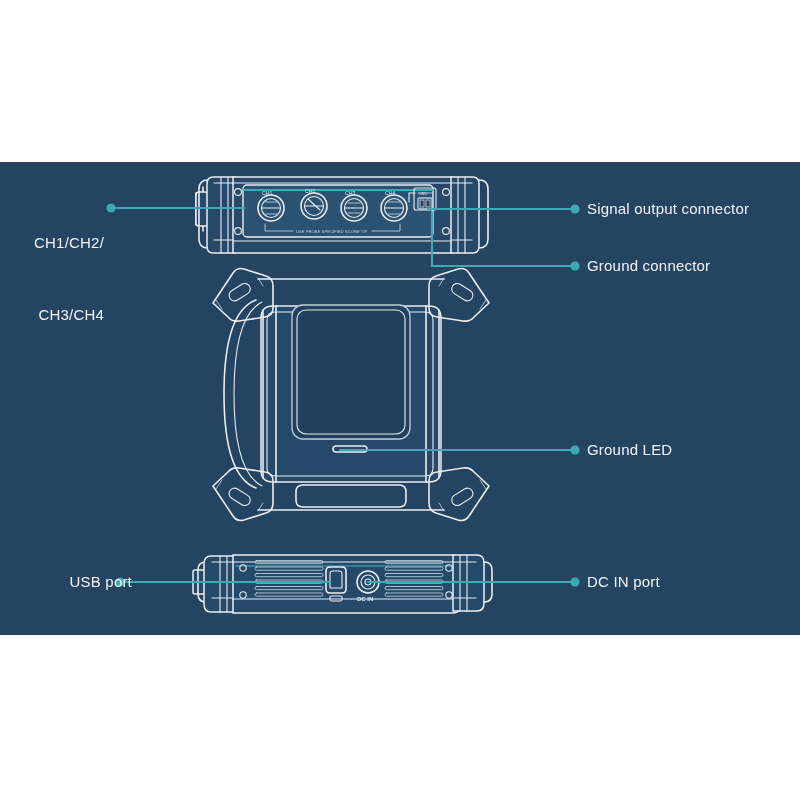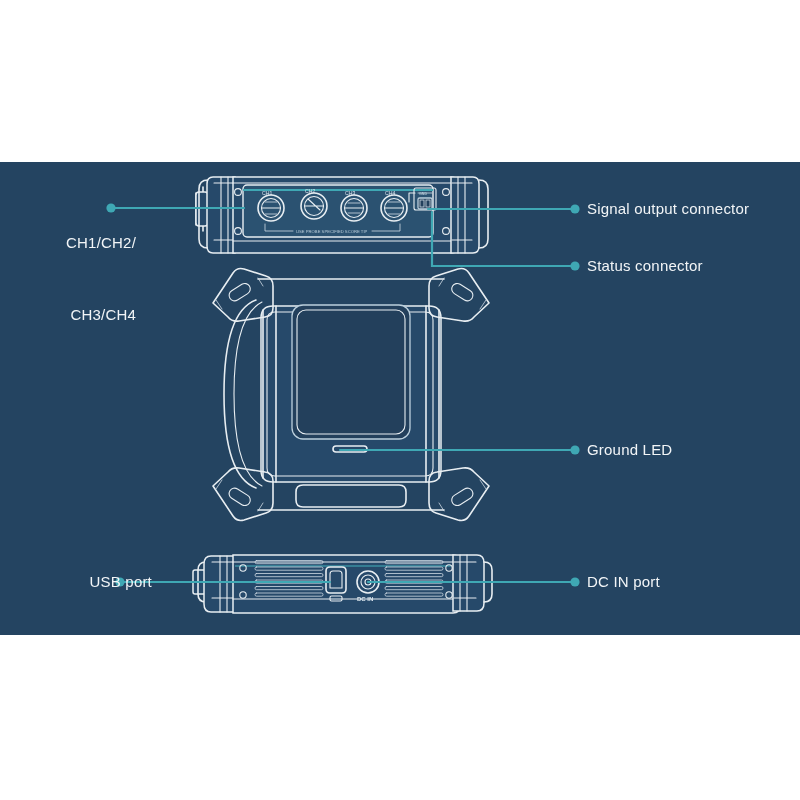--- a/index.html
+++ b/index.html
@@ -38,21 +38,21 @@
   .callout-label {
     position: absolute;
     color: #f2f5f7;
     font-family: "Liberation Sans", sans-serif;
     font-size: 15px;
     line-height: 24px;
     white-space: pre;
     letter-spacing: 0.2px;
   }
   .callout-label.right { text-align: left; }
-  .callout-label.left  { text-align: right; margin-left: 32px; }
+  .callout-label.left  { text-align: right; }
 </style>
 </head>
 <body>
 
 <div id="stage">
 
   <div id="panel"></div>
 
   <svg id="svg-layer" viewBox="0 0 800 800" xmlns="http://www.w3.org/2000/svg">
     <defs>
@@ -283,21 +283,21 @@
     </g>
   </svg>
 
   <div class="callout-label left" style="left:14px; top:183px; width:90px;">
     <div>CH1/CH2/</div>
     <div>CH3/CH4</div>
   </div>
 
   <div class="callout-label right" style="left:587px; top:197px;">Signal output connector</div>
 
-  <div class="callout-label right" style="left:587px; top:254px;">Status connector</div>
+  <div class="callout-label right" style="left:587px; top:254px;">Ground connector</div>
 
   <div class="callout-label right" style="left:587px; top:438px;">Ground LED</div>
 
-  <div class="callout-label left" style="left:28px; top:570px; width:92px;">USB port</div>
+  <div class="callout-label left" style="left:40px; top:570px; width:92px;">USB port</div>
 
   <div class="callout-label right" style="left:587px; top:570px;text-align:right;">DC IN port</div>
 
 </div>
 
 </body></html>

